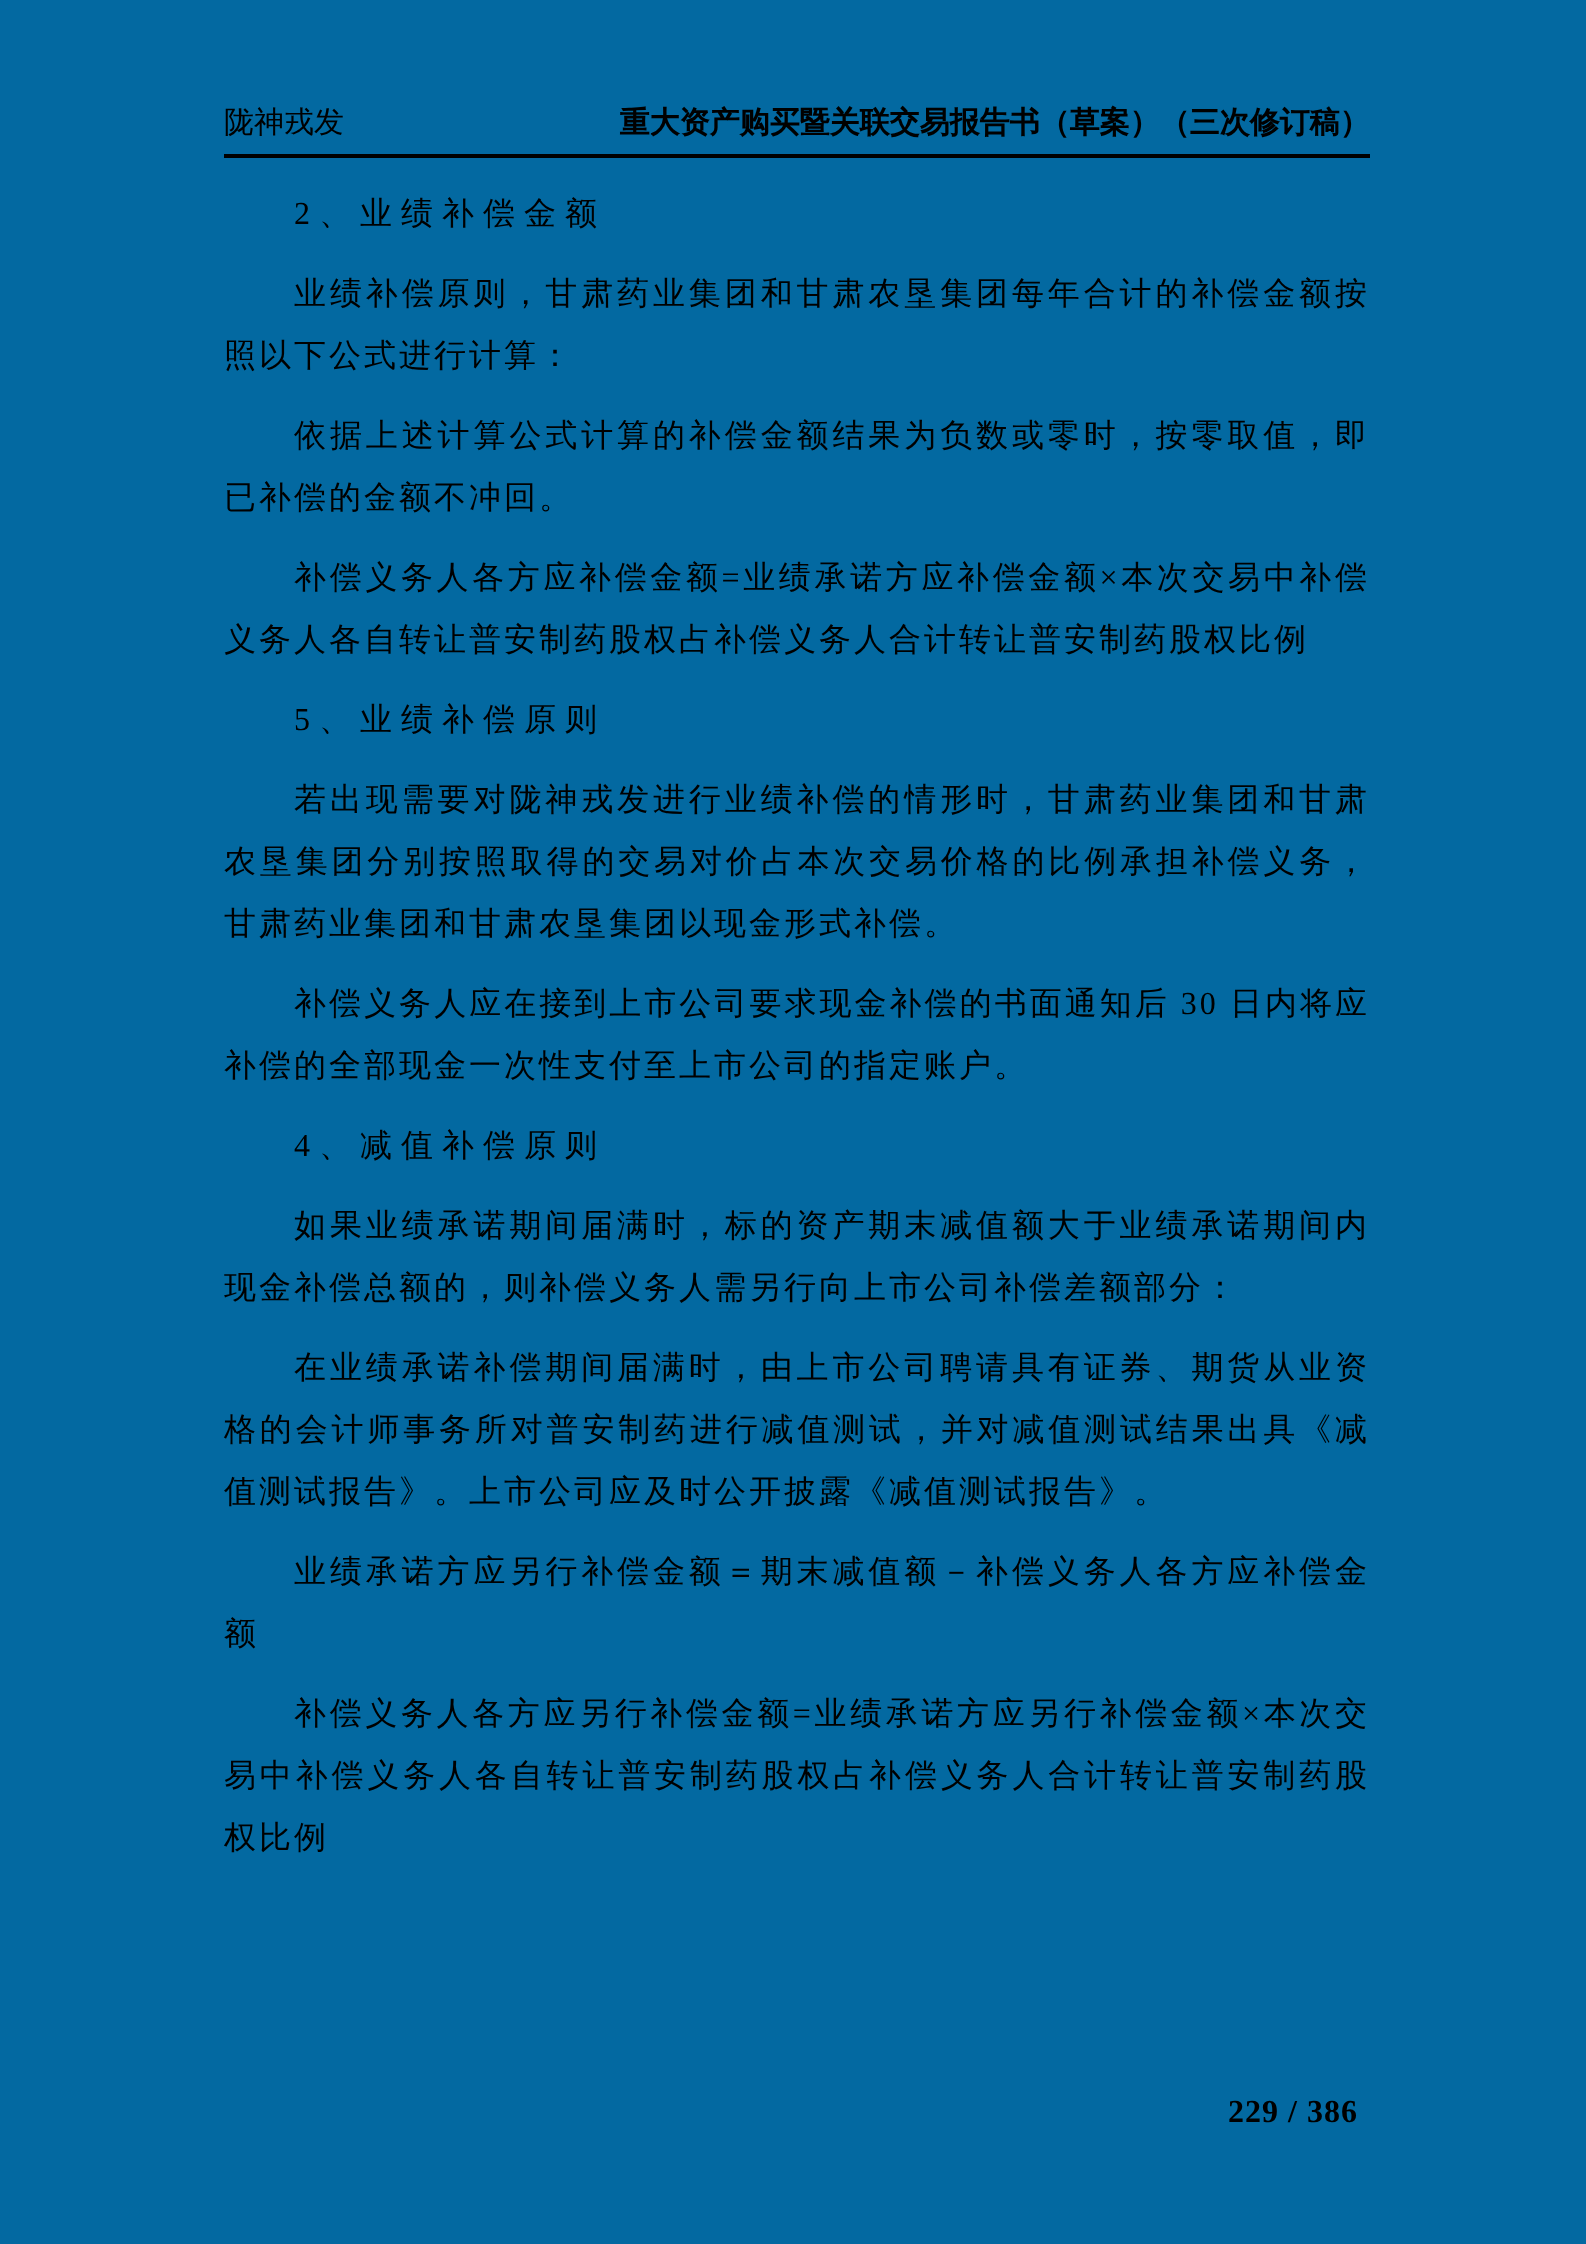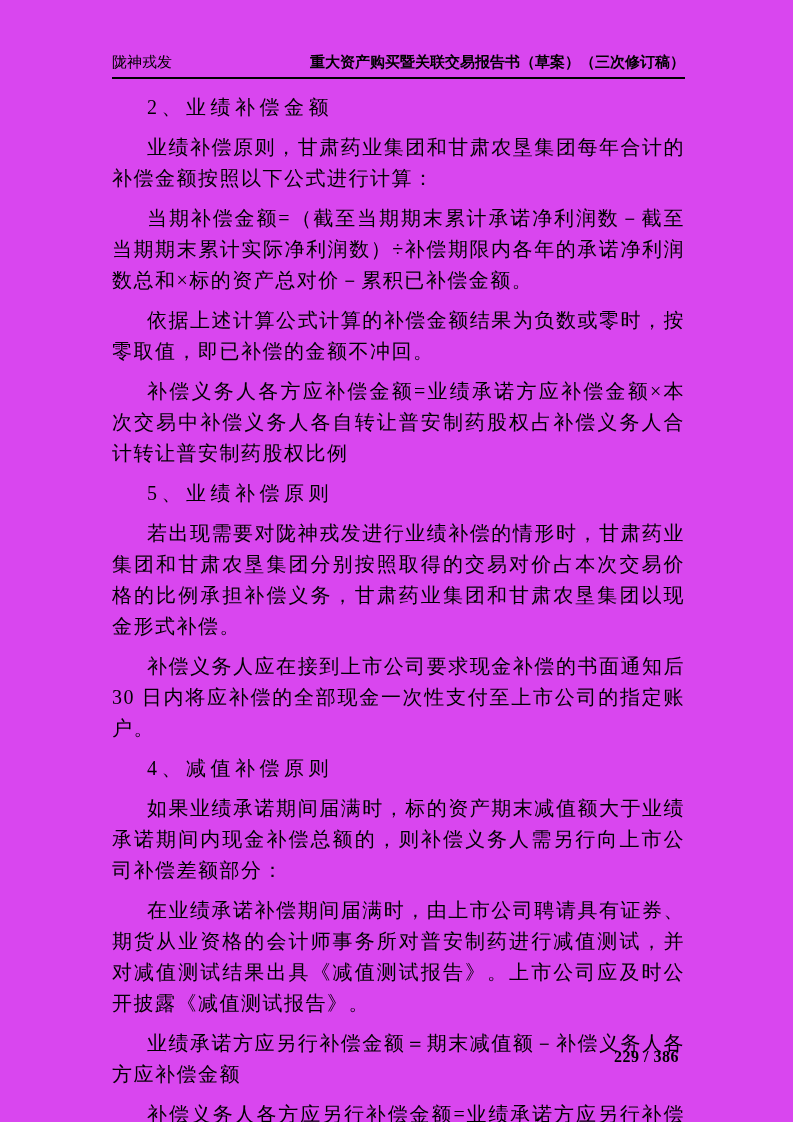--- a/index.html
+++ b/index.html
@@ -4,21 +4,21 @@
 <style>
   html, body {
     margin: 0;
     padding: 0;
     background: #ffffff;
   }
   .page {
     position: relative;
     width: 793px;
     height: 1122px;
-    background: #d946ef;
+    background: #0369a1;
     color: #000000;
     font-family: "Liberation Serif", "DejaVu Serif", serif;
     overflow: hidden;
     margin: 0 auto;
   }
   .header {
     position: absolute;
     left: 112px;
     top: 54px;
     width: 573px;
@@ -38,21 +38,21 @@
     font-weight: bold;
   }
   .doc-body {
     position: absolute;
     left: 112px;
     top: 92px;
     width: 573px;
   }
   .para {
     margin: 0 0 9px 0;
-    font-size: 20px;
+    font-size: 16px;
     line-height: 31px;
     letter-spacing: 1.5px;
     text-align: justify;
     text-indent: 35px;
   }
   .para.heading {
     text-align: left;
     letter-spacing: 4.5px;
   }
   .footer {
@@ -69,21 +69,20 @@
 
 <div class="page">
   <div class="header">
     <span class="hdr-left">陇神戎发</span>
     <span class="hdr-right">重大资产购买暨关联交易报告书（草案）（三次修订稿）</span>
   </div>
 
   <div class="doc-body">
       <p class="para heading">2、业绩补偿金额</p>
       <p class="para body">业绩补偿原则，甘肃药业集团和甘肃农垦集团每年合计的补偿金额按照以下公式进行计算：</p>
-      <p class="para body">当期补偿金额=（截至当期期末累计承诺净利润数－截至当期期末累计实际净利润数）÷补偿期限内各年的承诺净利润数总和×标的资产总对价－累积已补偿金额。</p>
       <p class="para body">依据上述计算公式计算的补偿金额结果为负数或零时，按零取值，即已补偿的金额不冲回。</p>
       <p class="para body">补偿义务人各方应补偿金额=业绩承诺方应补偿金额×本次交易中补偿义务人各自转让普安制药股权占补偿义务人合计转让普安制药股权比例</p>
       <p class="para heading">5、业绩补偿原则</p>
       <p class="para body">若出现需要对陇神戎发进行业绩补偿的情形时，甘肃药业集团和甘肃农垦集团分别按照取得的交易对价占本次交易价格的比例承担补偿义务，甘肃药业集团和甘肃农垦集团以现金形式补偿。</p>
       <p class="para body">补偿义务人应在接到上市公司要求现金补偿的书面通知后 30 日内将应补偿的全部现金一次性支付至上市公司的指定账户。</p>
       <p class="para heading">4、减值补偿原则</p>
       <p class="para body">如果业绩承诺期间届满时，标的资产期末减值额大于业绩承诺期间内现金补偿总额的，则补偿义务人需另行向上市公司补偿差额部分：</p>
       <p class="para body">在业绩承诺补偿期间届满时，由上市公司聘请具有证券、期货从业资格的会计师事务所对普安制药进行减值测试，并对减值测试结果出具《减值测试报告》。上市公司应及时公开披露《减值测试报告》。</p>
       <p class="para body">业绩承诺方应另行补偿金额＝期末减值额－补偿义务人各方应补偿金额</p>
       <p class="para body">补偿义务人各方应另行补偿金额=业绩承诺方应另行补偿金额×本次交易中补偿义务人各自转让普安制药股权占补偿义务人合计转让普安制药股权比例</p>

